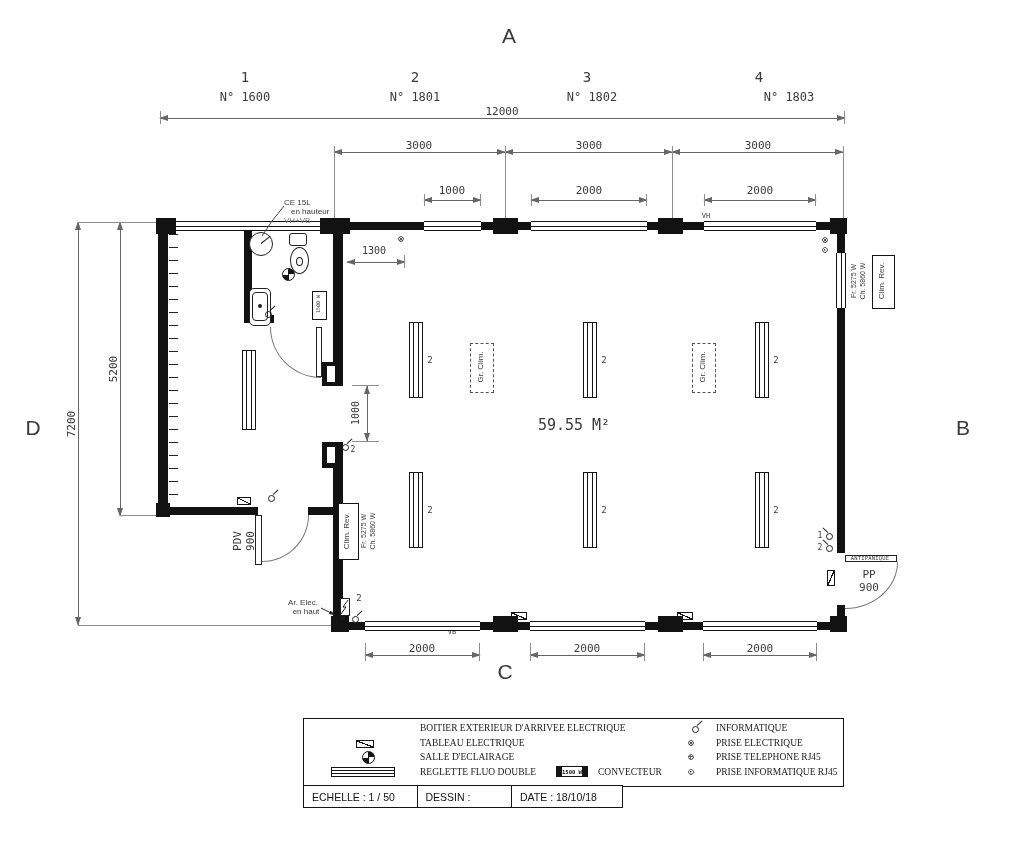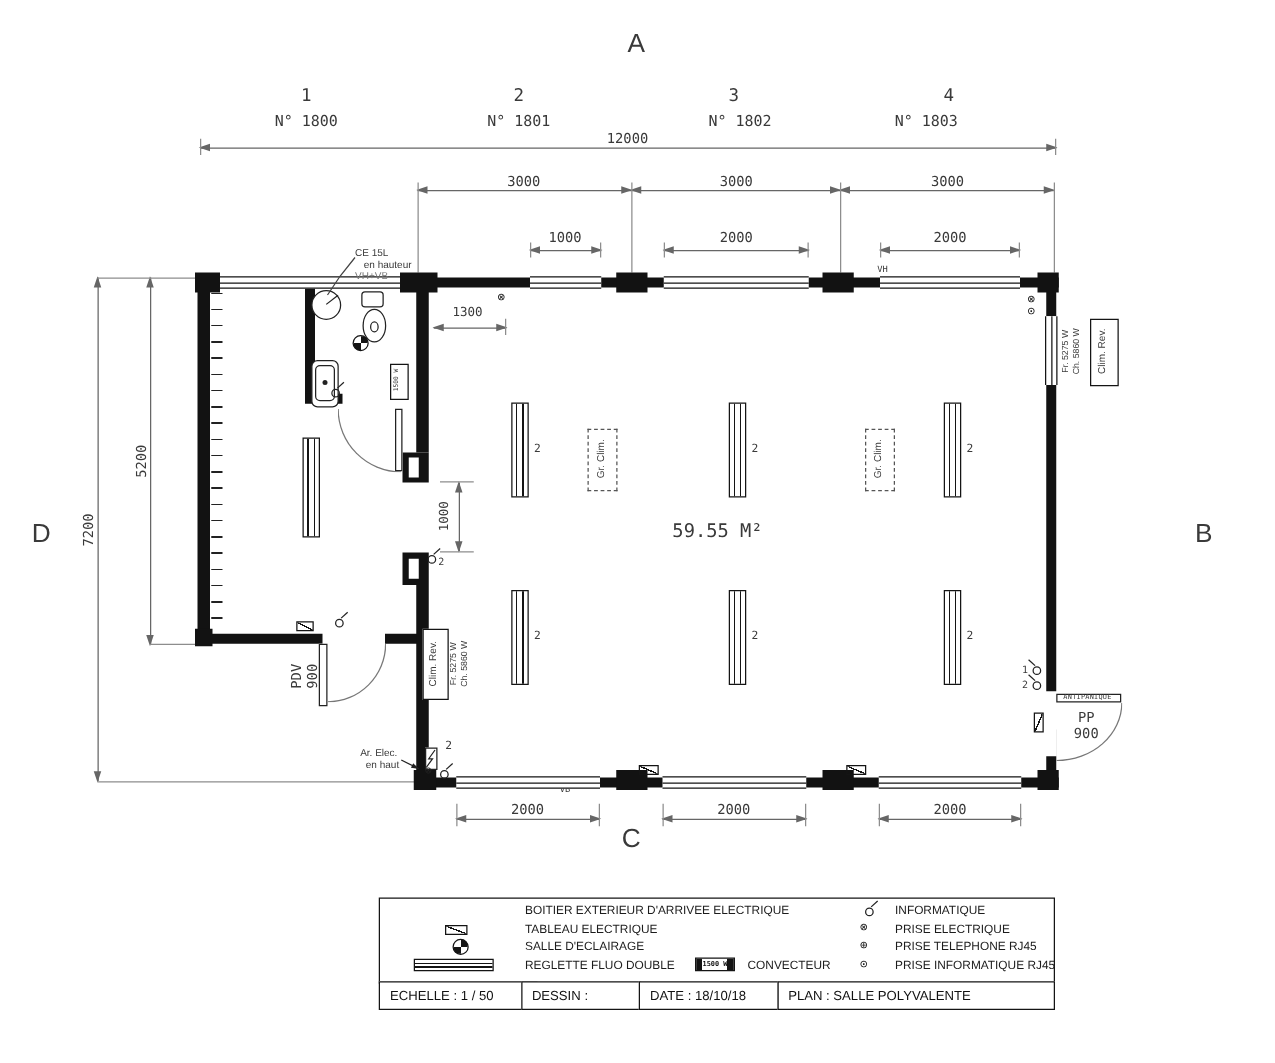--- a/index.html
+++ b/index.html
@@ -37,45 +37,45 @@
   .isw{position:absolute;width:5px;height:5px;border:1.2px solid #222;border-radius:50%}
   .isw::after{content:"";position:absolute;width:7px;height:1.2px;background:#222;left:4px;top:-2px;
               transform:rotate(-42deg);transform-origin:left center}
   .isw.flip{transform:scaleX(-1)}
   .sock{position:absolute;font-size:10px;line-height:1;color:#222}
   .tbl{position:absolute;box-sizing:border-box;width:16px;height:8px;border:1px solid #141414;
        background:linear-gradient(to top right,transparent 45%,#141414 45% 55%,transparent 55%)}
   .hub{position:absolute;border-radius:50%;border:1px solid #141414;box-sizing:border-box;
        background:conic-gradient(#141414 0 90deg,#fff 90deg 180deg,#141414 180deg 270deg,#fff 270deg 360deg)}
   .hatch{position:absolute;background:repeating-linear-gradient(to bottom,#222 0 1.2px,transparent 1.2px 13px)}
-  .llbl{position:absolute;font-family:Liberation Sans, sans-serif;font-size:9.5px;color:#1c1c1c;line-height:1;white-space:nowrap}
+  .llbl{position:absolute;font-family:Liberation Serif, serif;font-size:9.5px;color:#1c1c1c;line-height:1;white-space:nowrap}
   .cell{position:absolute;box-sizing:border-box;border:1.5px solid #141414;display:flex;align-items:center;
         padding-left:8px;font-family:"Liberation Sans",sans-serif;font-size:10.5px;color:#111;background:#fff}
   .convbox{position:absolute;box-sizing:border-box;border:1px solid #141414;display:flex;align-items:center;justify-content:center;
         font-size:5.5px;font-weight:bold;color:#111;
         background:linear-gradient(to right,#141414 0 5px,transparent 5px calc(100% - 5px),#141414 calc(100% - 5px))}
 </style>
 </head>
 <body>
 
 <div id="plan">
 
   <div class="clbl sans" style="left:509px;top:35px;font-size:21px">A</div>
   <div class="clbl sans" style="left:963px;top:427px;font-size:21px">B</div>
   <div class="clbl sans" style="left:505px;top:671px;font-size:21px">C</div>
   <div class="clbl sans" style="left:33px;top:427px;font-size:21px">D</div>
 
   <div class="clbl" style="left:245px;top:77px;font-size:14px">1</div>
   <div class="clbl" style="left:415px;top:77px;font-size:14px">2</div>
   <div class="clbl" style="left:587px;top:77px;font-size:14px">3</div>
   <div class="clbl" style="left:759px;top:77px;font-size:14px">4</div>
-  <div class="clbl" style="left:245px;top:97px;font-size:12px">N° 1800</div>
+  <div class="clbl" style="left:245px;top:97px;font-size:12px">N° 1600</div>
   <div class="clbl" style="left:415px;top:97px;font-size:12px">N° 1801</div>
   <div class="clbl" style="left:592px;top:97px;font-size:12px">N° 1802</div>
-  <div class="clbl" style="left:741px;top:97px;font-size:12px">N° 1803</div>
+  <div class="clbl" style="left:789px;top:97px;font-size:12px">N° 1803</div>
 
   <div class="dimh" style="left:160px;top:118px;width:685px"></div>
   <div class="thin" style="left:160px;top:111px;width:1px;height:13px"></div>
   <div class="thin" style="left:844px;top:111px;width:1px;height:13px"></div>
   <div class="clbl" style="left:502px;top:111px;font-size:11px">12000</div>
 
   <div class="dimh" style="left:334px;top:152px;width:171px"></div>
   <div class="dimh" style="left:505px;top:152px;width:167px"></div>
   <div class="dimh" style="left:672px;top:152px;width:171px"></div>
   <div class="clbl" style="left:419px;top:145px;font-size:11px">3000</div>
@@ -284,15 +284,14 @@
   <div class="sock" style="left:688px;top:752px">⊕</div>
   <div class="sock" style="left:688px;top:767px">⊙</div>
   <div class="llbl" style="left:716px;top:724px">INFORMATIQUE</div>
   <div class="llbl" style="left:716px;top:739px">PRISE ELECTRIQUE</div>
   <div class="llbl" style="left:716px;top:753px">PRISE TELEPHONE RJ45</div>
   <div class="llbl" style="left:716px;top:768px">PRISE INFORMATIQUE RJ45</div>
 
   <div class="cell" style="left:303px;top:785px;width:127px;height:23px">ECHELLE : 1 / 50</div>
   <div class="cell" style="left:416.5px;top:785px;width:96px;height:23px">DESSIN :</div>
   <div class="cell" style="left:511px;top:785px;width:112px;height:23px">DATE : 18/10/18</div>
-  <div class="cell" style="left:621.5px;top:785px;width:222px;height:23px">PLAN : SALLE POLYVALENTE</div>
 
 </div>
 
 </body></html>

